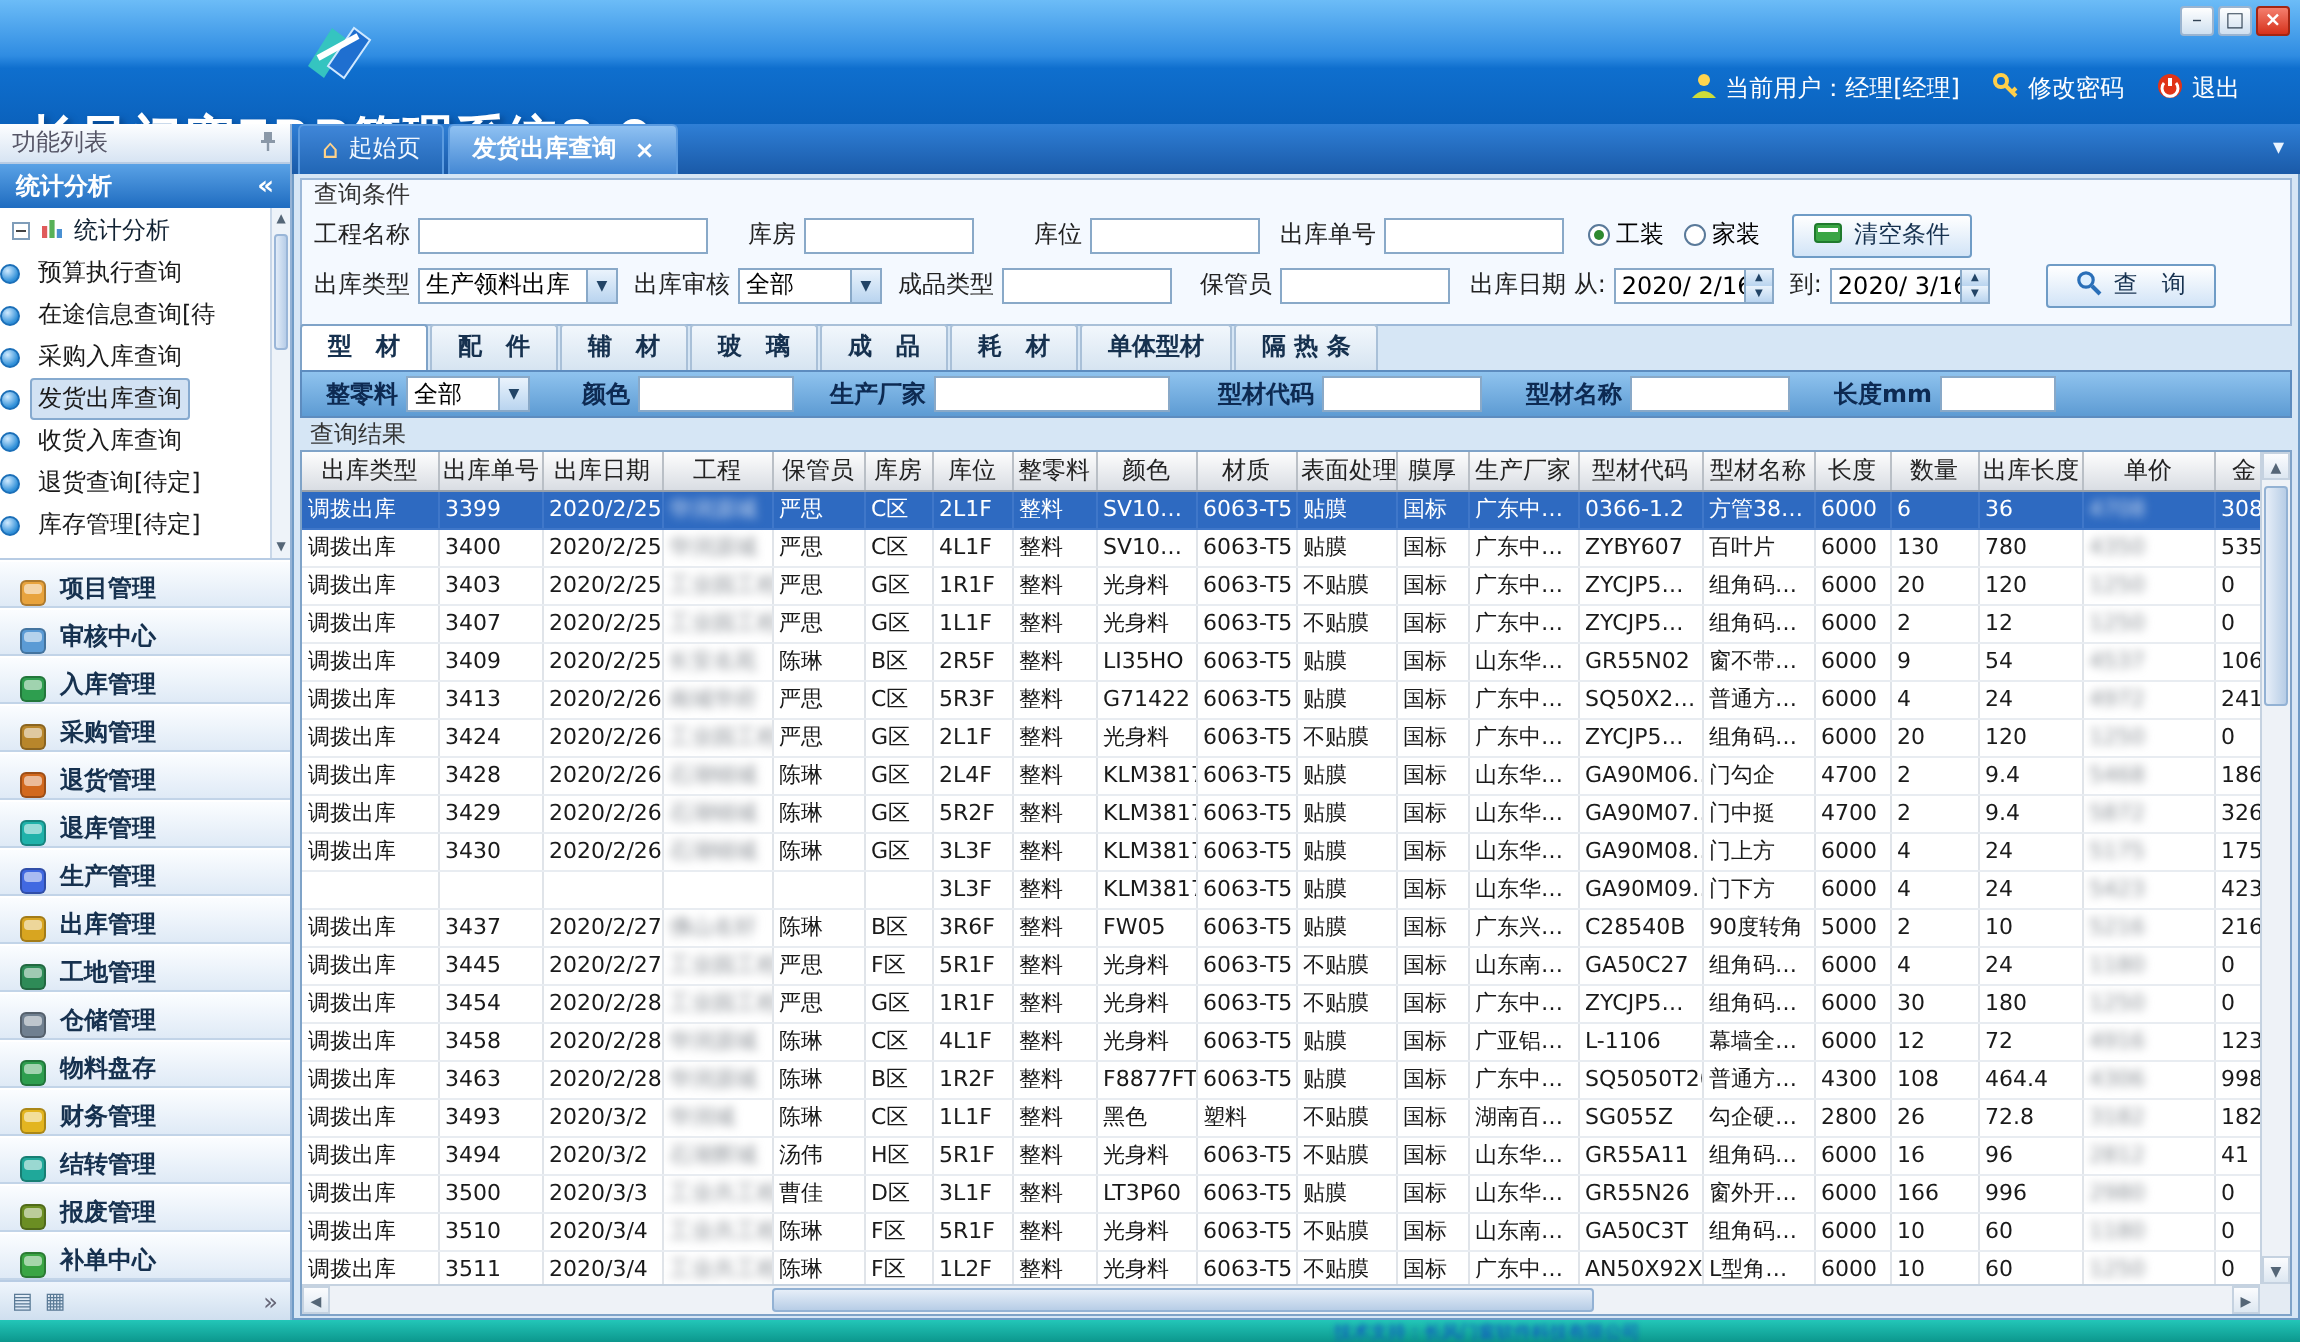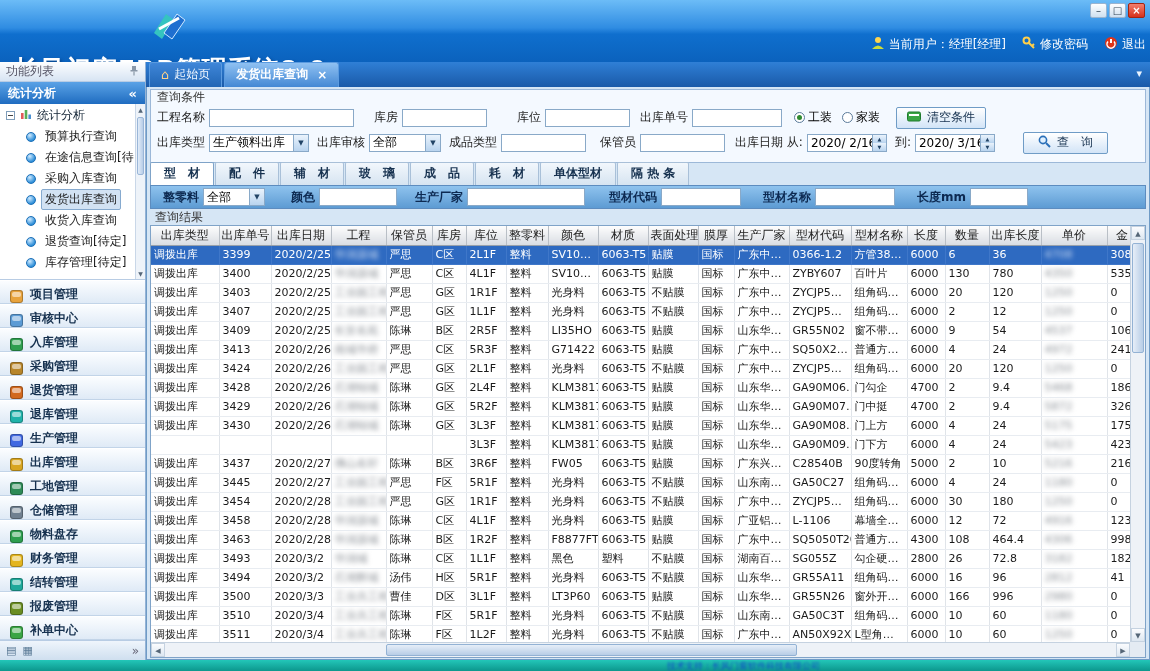--- a/index.html
+++ b/index.html
@@ -11,42 +11,42 @@
   .hdr{position:absolute;left:0;top:0;width:1150px;height:62px;
        background:linear-gradient(180deg,#6cbcf7 0%,#2f8ce2 45%,#0f6fce 55%,#0b62bd 100%);}
   .hdr-left{position:absolute;left:14px;top:10px;display:flex;align-items:center;gap:8px;flex-direction:column;}
   .app-title{color:#fff;font-size:25px;font-weight:bold;letter-spacing:1px;
        text-shadow:2px 2px 3px rgba(0,40,90,.55);}
   .winctl{position:absolute;top:3px;right:5px;display:flex;gap:2px;}
   .wbtn{width:17px;height:15px;border:1px solid #9ab4d0;border-radius:2px;
         background:linear-gradient(#ffffff,#cfe0f0);color:#345;font-size:10px;line-height:13px;
         text-align:center;cursor:default;}
   .wbtn.close{background:linear-gradient(#f47f6e,#d6311b);color:#fff;border-color:#a32512;font-weight:bold;}
-  .hdr-user{position:absolute;right:4px;top:36px;display:flex;align-items:center;gap:16px;color:#fff;font-size:12px;text-align:right;}
+  .hdr-user{position:absolute;right:30px;top:36px;display:flex;align-items:center;gap:16px;color:#fff;font-size:12px;text-align:right;}
   .hdr-user .itm{display:flex;align-items:center;gap:4px;}
 
   
   .sidebar{position:absolute;left:0;top:62px;width:146px;height:598px;background:#e8f0fa;
            border-right:1px solid #94b3d6;overflow:hidden;}
   .content{position:absolute;left:146px;top:62px;width:1004px;height:598px;overflow:hidden;}
   .statusbar{position:absolute;left:0;top:660px;width:1150px;height:11px;
              background:linear-gradient(#23c6b8,#0c978d);overflow:hidden;}
   .statusbar span{position:absolute;left:58%;top:0;font-size:9px;color:#1350c5;filter:blur(1.3px);white-space:nowrap;}
 
   
   .fl-bar{height:20px;background:linear-gradient(#fdfeff,#d7e4f3);border-bottom:1px solid #b8cce4;
           display:flex;align-items:center;justify-content:space-between;padding:0 6px;color:#556;}
   .grp-hdr{height:22px;background:linear-gradient(#5aa2e6,#1f6cc0);color:#fff;font-weight:bold;
            display:flex;align-items:center;justify-content:space-between;padding:0 8px;}
   .grp-hdr .chev{font-size:13px;cursor:default;}
   .treewrap{position:relative;height:176px;background:#fff;border-bottom:1px solid #b8cce4;overflow:hidden;}
   .tree-root{height:22px;display:flex;align-items:center;gap:5px;padding-left:6px;color:#123;}
   .expander{width:9px;height:9px;border:1px solid #7f9db9;background:#fff;position:relative;flex:none;}
   .expander::after{content:"";position:absolute;left:1px;right:1px;top:3px;height:1px;background:#444;}
-  .tree-item{height:21px;display:flex;align-items:center;gap:5px;padding-left:26px;white-space:nowrap;color:#1a1a1a;}
+  .tree-item{height:21px;display:flex;align-items:center;gap:5px;white-space:nowrap;color:#1a1a1a;}
   .bullet{width:10px;height:10px;border-radius:50%;flex:none;
           background:radial-gradient(circle at 35% 30%,#cfeaff,#2f8fd8 70%);border:1px solid #1b6fb8;}
   .tlbl{padding:1px 3px;border:1px solid transparent;}
   .tree-item.sel .tlbl{background:#d2e2f3;border-color:#86aacf;border-radius:2px;}
   .tscroll{position:absolute;right:0;top:0;width:10px;height:100%;background:#eef3f9;border-left:1px solid #c9d7e8;}
   .tscroll .thumb{position:absolute;left:1px;right:1px;top:13px;height:58px;border-radius:2px;
           background:linear-gradient(90deg,#e2ecf8,#b7cde8);border:1px solid #9ab6d8;}
   .tscroll .ar{position:absolute;left:0;width:100%;height:11px;font-size:6px;color:#567;text-align:center;line-height:11px;}
   .tscroll .up{top:0;} .tscroll .dn{bottom:0;}
   .acc-item{height:24px;display:flex;align-items:flex-end;gap:7px;padding-left:10px;

